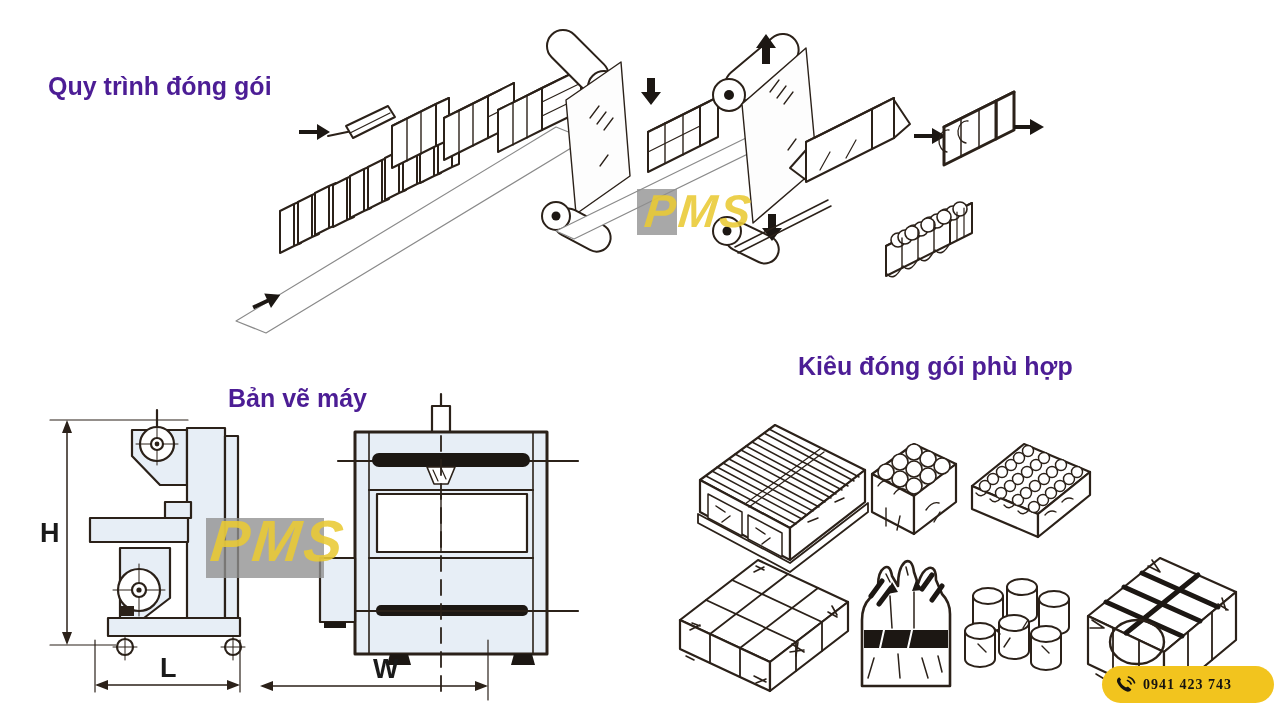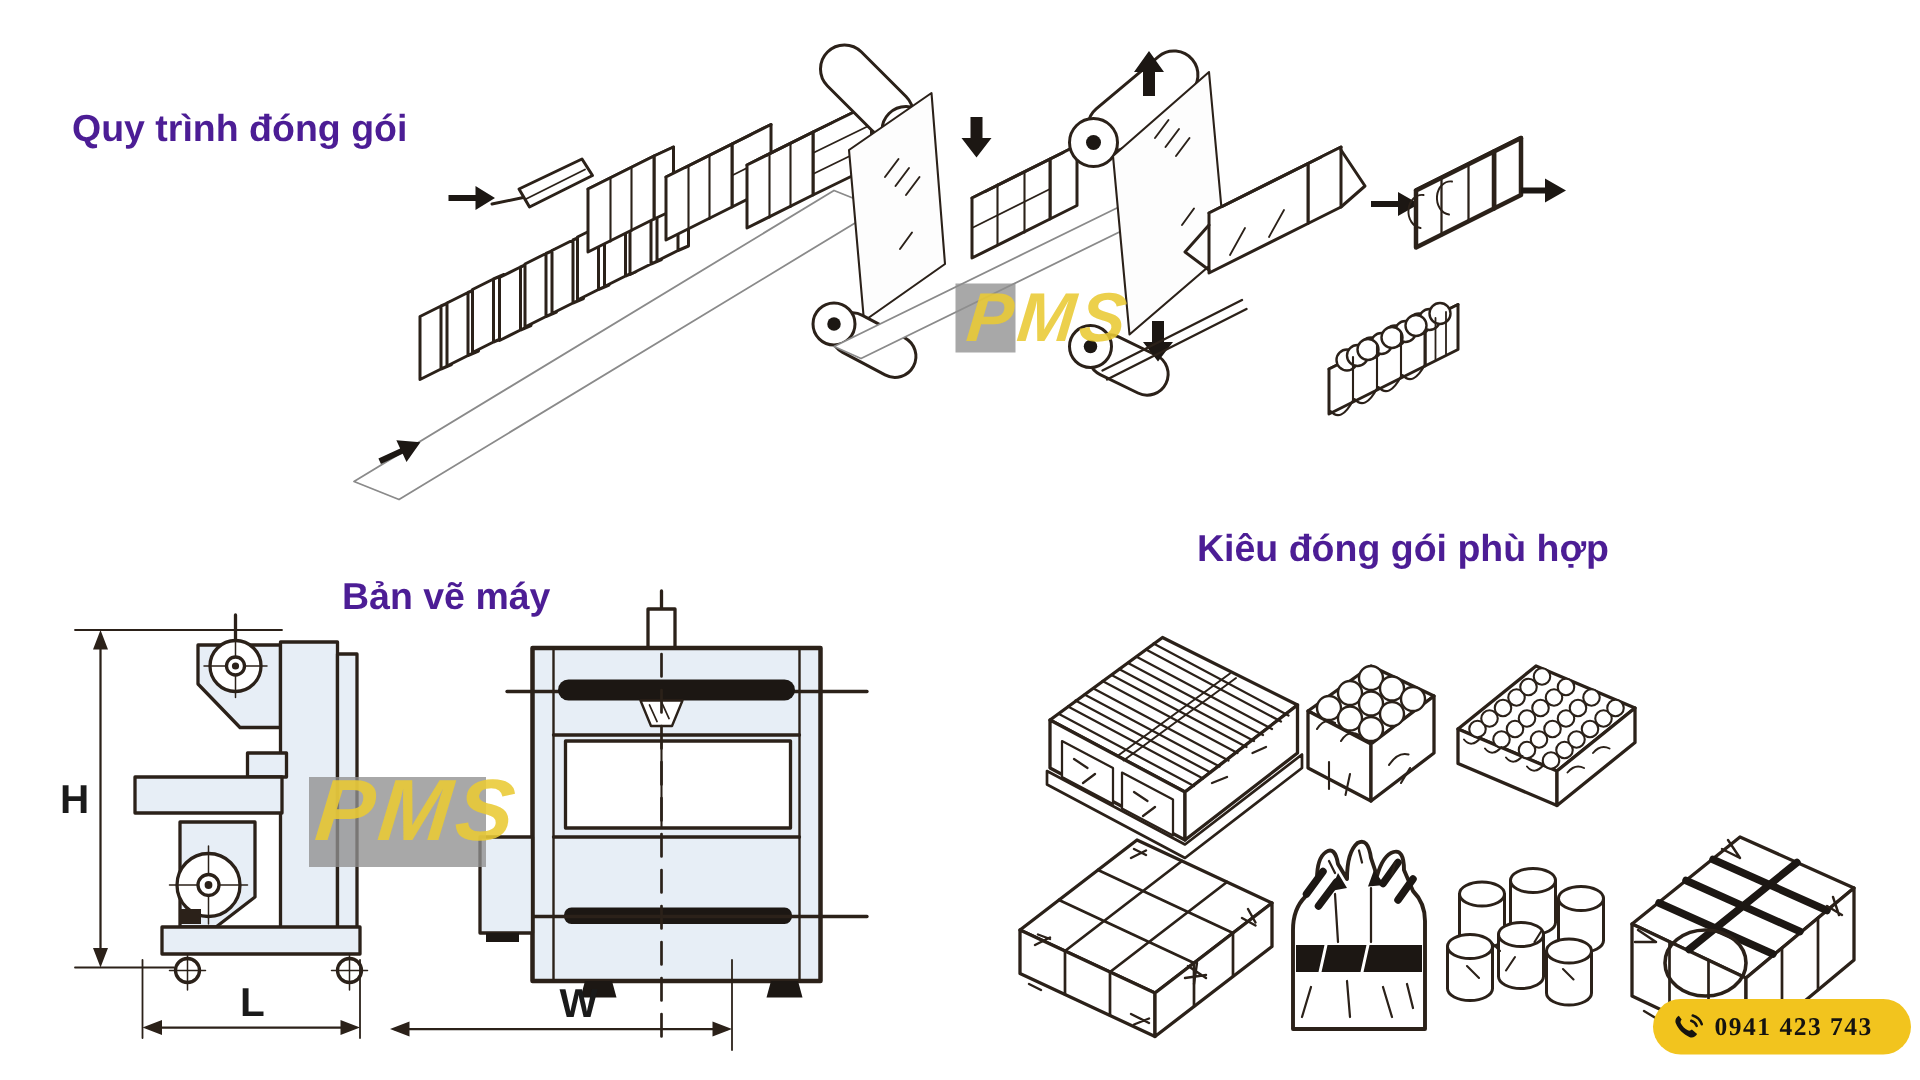--- a/index.html
+++ b/index.html
@@ -18,21 +18,21 @@
   .wm-box { position:absolute; background:rgba(143,143,143,0.78); }
   .wm-text { position:absolute; font-style:italic; font-weight:bold; line-height:1;
              color:rgba(233,201,51,0.88); letter-spacing:3px; transform:skewX(-6deg); }
   .wm1-box { left:637px; top:189px; width:40px; height:46px; }
   .wm1-text { left:645px; top:188px; font-size:46px; }
   .wm2-box { left:206px; top:518px; width:118px; height:60px; }
   .wm2-text { left:211px; top:512px; font-size:58px; }
   .phone-badge { position:absolute; left:1102px; top:666px; width:172px; height:37px;
     background:#f2c41e; border-radius:19px; display:flex; align-items:center; gap:7px;
     padding:0 12px; box-sizing:border-box; }
-  .phone-num { font-family:"Liberation Serif", serif; font-weight:bold; font-size:17px;
+  .phone-num { font-family:"Liberation Serif", serif; font-weight:bold; font-size:14px;
     color:#151310; letter-spacing:1px; white-space:nowrap; }
   svg { display:block; }
 </style>
 </head>
 <body>
 
 <svg class="art p-art" width="1280" height="345" viewBox="0 0 1280 345">
   <g stroke="#2b2119" stroke-width="2" fill="#ffffff" stroke-linejoin="round" stroke-linecap="round">
 
     <g>

